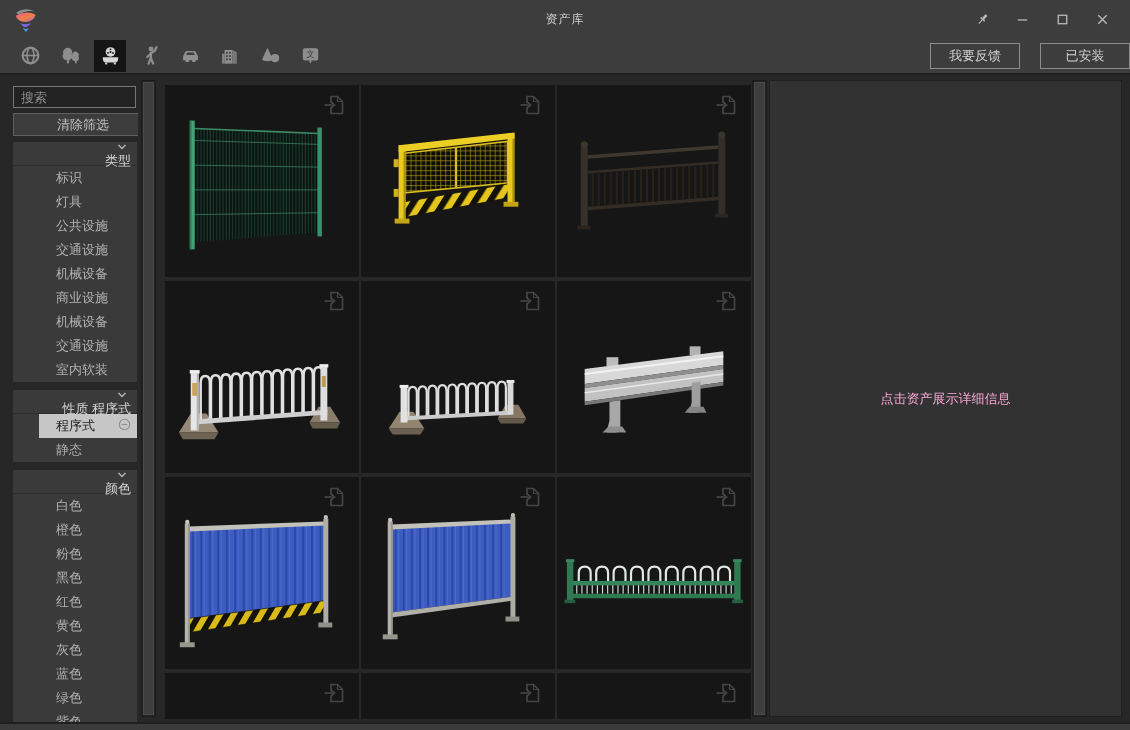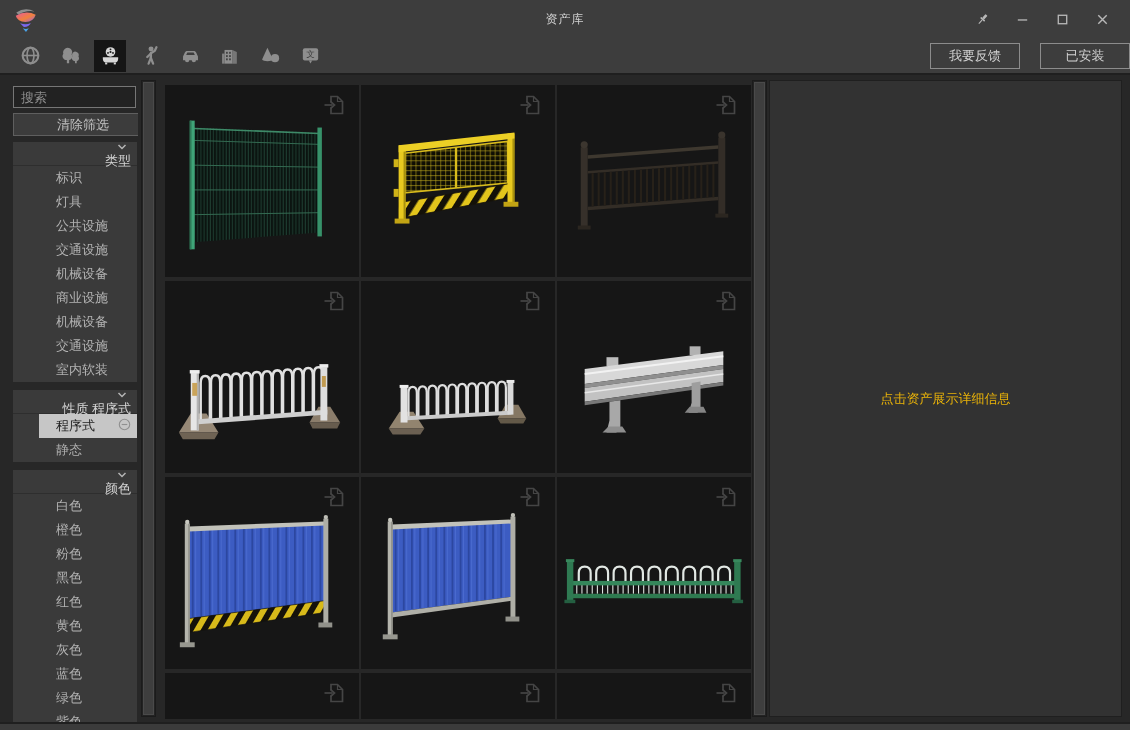--- a/index.html
+++ b/index.html
@@ -46,21 +46,21 @@
 
   
   .grid { position:absolute; left:160px; top:0; width:592px; height:644px; overflow:hidden; }
   .tile { position:absolute; width:194px; height:192px; background:#161616; }
   .tile .thumb-wrap { position:absolute; inset:0; }
   .tile .thumb-wrap svg { display:block; width:194px; height:192px; }
   .tile .export { position:absolute; top:7px; right:12px; width:26px; height:26px; }
 
   
   .detail { position:absolute; left:769px; top:5px; width:353px; height:637px; background:#323232; border:1px solid #1f1f1f; display:flex; align-items:center; justify-content:center; }
-  .detail span { color:#eab308; font-size:13px; }
+  .detail span { color:#f9a8d4; font-size:13px; }
 
   
   .bottombar { position:absolute; left:0; top:722px; width:1130px; height:8px; background:#3b3b3b; border-top:2px solid #1f1f1f; }
 </style>
 </head>
 <body>
 
 <div class="window">
 
   <div class="titlebar">

